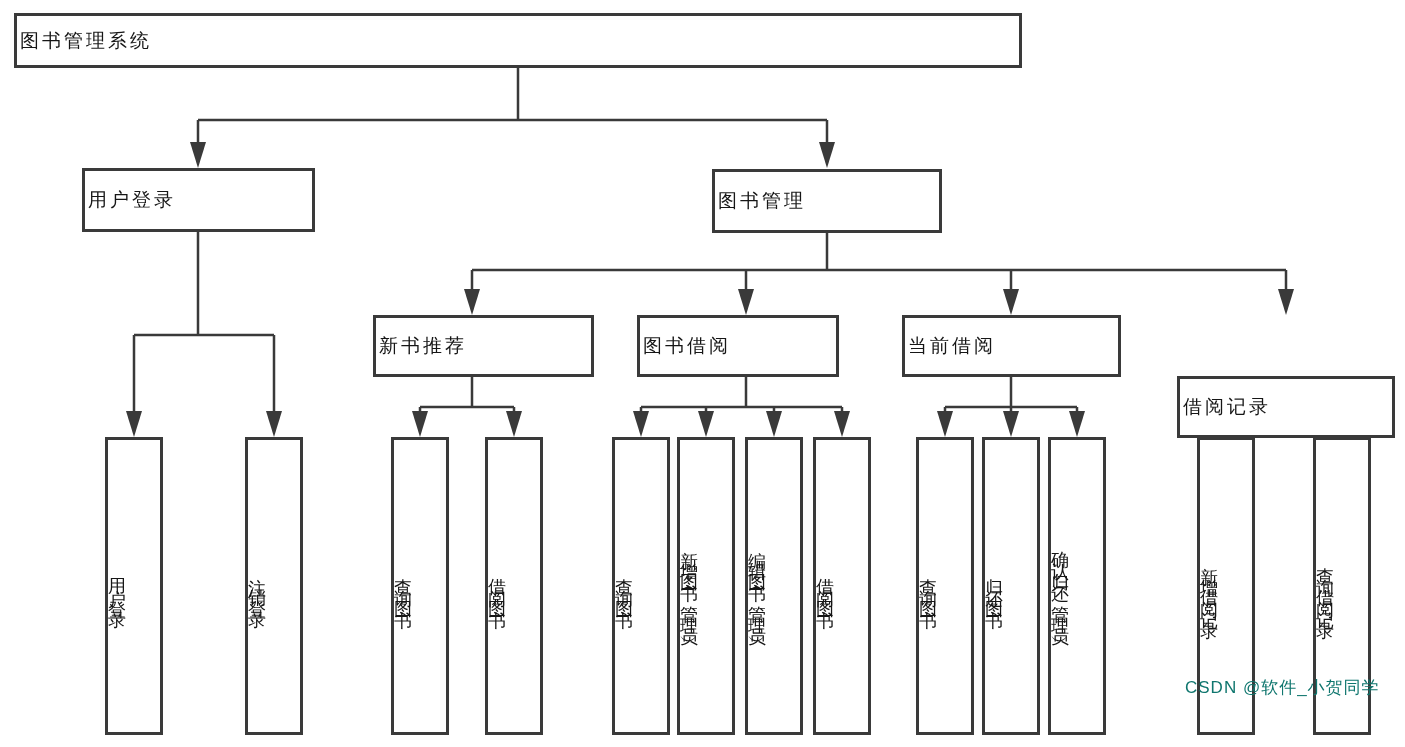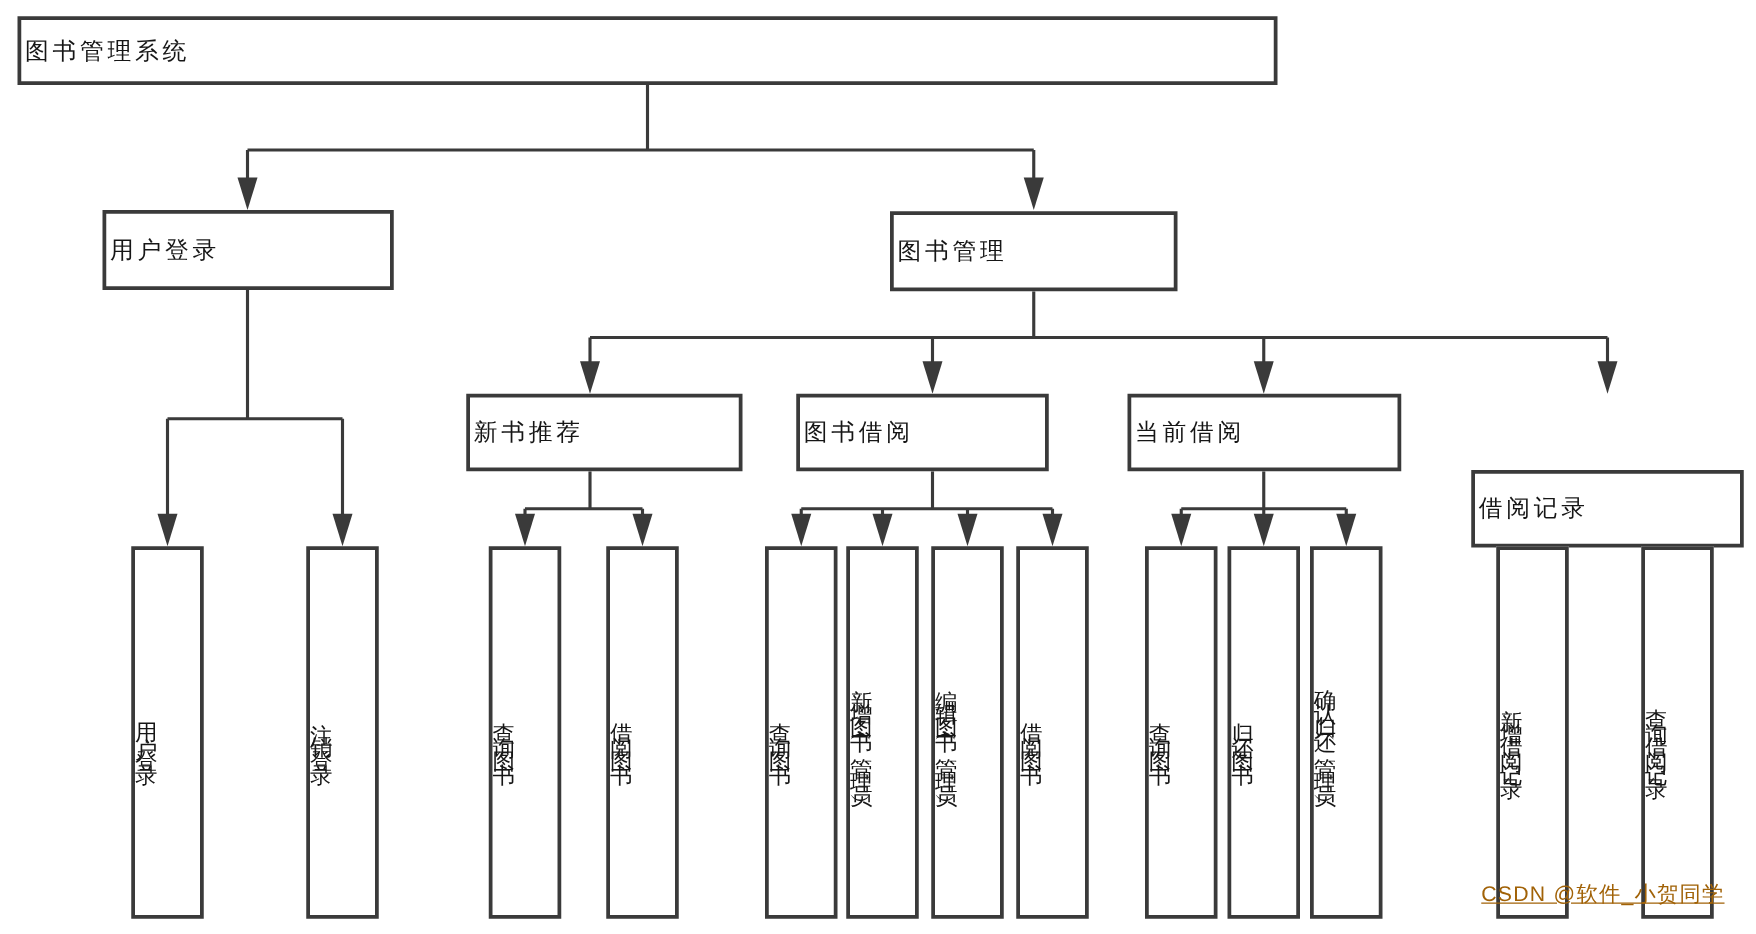--- a/index.html
+++ b/index.html
@@ -37,27 +37,26 @@
     writing-mode: vertical-rl;
     text-orientation: mixed;
     font-size: 18px;
     letter-spacing: 11px;
     line-height: 1;
     white-space: nowrap;
   }
   #watermark {
     position: absolute;
     left: 1185px;
-    top: 704px;
+    top: 676px;
     font-size: 17px;
     letter-spacing: 1px;
-    color: #a16207;
+    color: #0f766e;
     z-index: 3;
     white-space: nowrap;
-    text-decoration: underline;
   }
 </style>
 </head>
 <body>
 
 <div id="canvas">
 
   <svg id="connector-svg" viewBox="0 0 1405 747" xmlns="http://www.w3.org/2000/svg">
       <path d="M518 68 V120 M198 120 H827 M198 120 V148 M827 120 V148 M198 232 V335 M134 335 H274 M134 335 V415 M274 335 V415 M827 233 V270 M472 270 H1286 M472 270 V295 M746 270 V295 M1011 270 V295 M1286 270 V295 M472 377 V407 M420 407 H514 M420 407 V415 M514 407 V415 M746 377 V407 M641 407 H842 M641 407 V415 M706 407 V415 M774 407 V415 M842 407 V415 M1011 377 V407 M945 407 H1077 M945 407 V415 M1011 407 V415 M1077 407 V415 M1286 377 V407 M1226 407 H1342 M1226 407 V415 M1342 407 V415" fill="none" stroke="#3a3a3a" stroke-width="2.5"></path>
       <polygon points="190,142 206,142 198,168" fill="#3a3a3a"></polygon>

